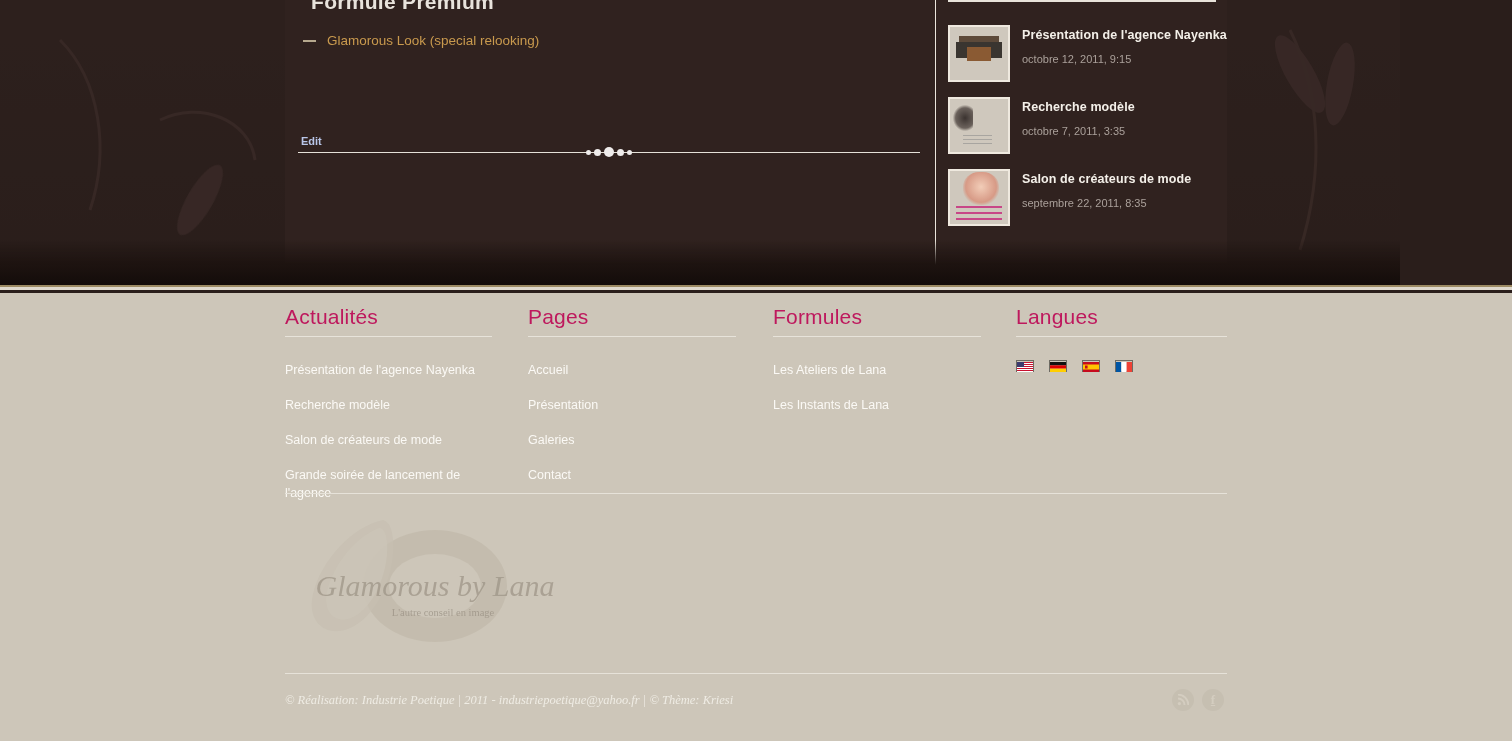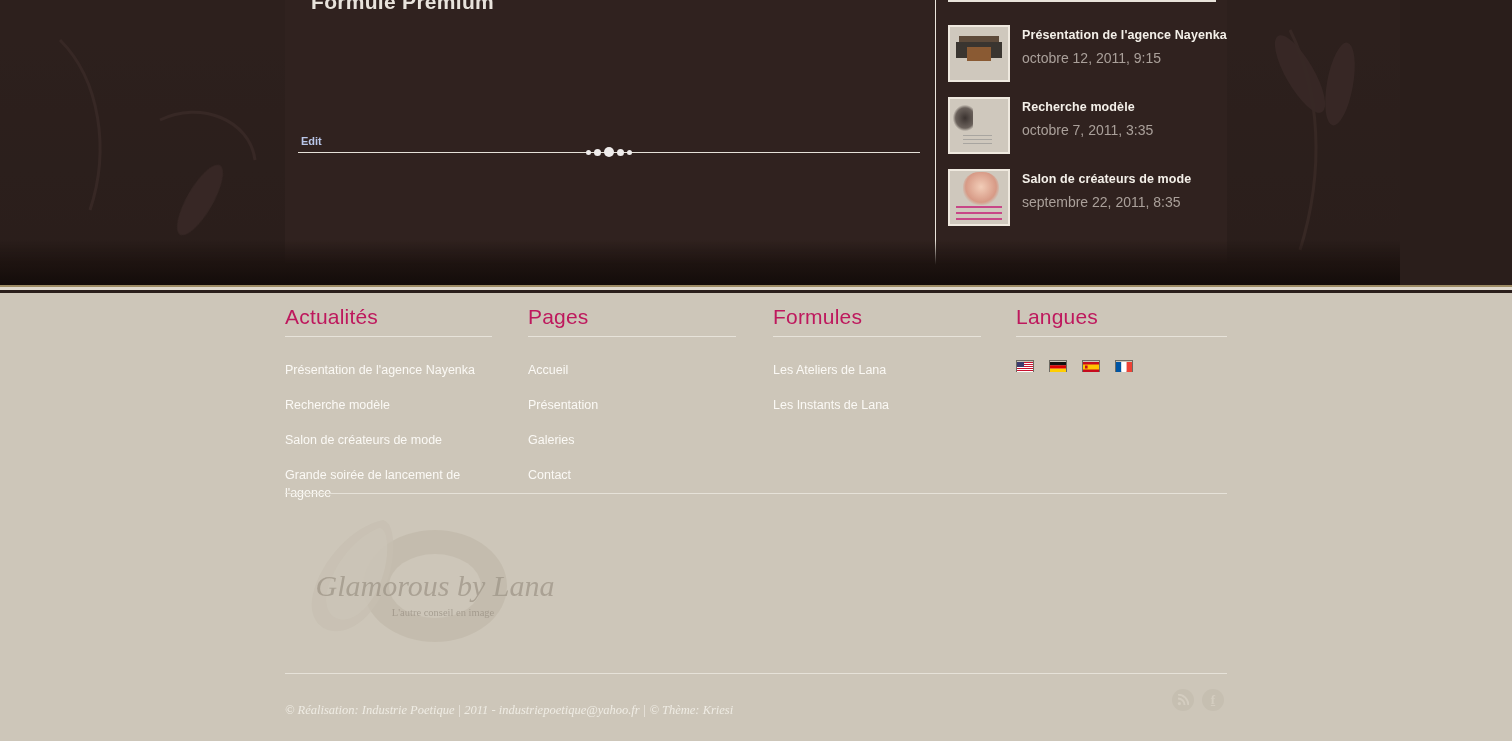--- a/index.html
+++ b/index.html
@@ -84,21 +84,21 @@
   .post { position:absolute; left:948px; display:flex; gap:12px; }
   .post .thumb {
     width:62px; height:57px; border:2px solid #efe9df; flex:0 0 auto;
     background:#cfc8bd; overflow:hidden; position:relative;
   }
   .post .meta { padding-top:3px; }
   .post .ptitle {
     display:block; color:#f4f0e9; font-size:12.5px; font-weight:bold;
     text-decoration:none; letter-spacing:.1px; margin-bottom:7px;
   }
-  .post .pdate { color:#aaa09a; font-size:14px;text-align:center; }
+  .post .pdate { color:#aaa09a; font-size:11px;text-align:center; }
 
   
   .th-shop { background:linear-gradient(to bottom,#cfd3d6 0%,#b9bcbd 45%,#9fa3a4 60%,#c8cbcc 100%); }
   .th-shop::before {
     content:""; position:absolute; left:10%; top:28%; width:80%; height:30%;
     background:#3a3530; box-shadow:0 -9px 0 -3px #5d4a3a;
   }
   .th-shop::after {
     content:""; position:absolute; left:30%; top:38%; width:40%; height:26%;
     background:#8a5a33;
@@ -158,21 +158,21 @@
     text-align:justify;
   }
 
   #footer-rule2 {
     position:absolute; left:285px; top:380px; width:942px; height:1px;
     background:#e6e2d9;
   }
   #copyright {
     position:absolute; left:285px; top:400px;
     font-family:"Liberation Serif", serif; font-style:italic;
-    font-size:12.5px; color:#efece4;margin-top:10px;
+    font-size:12.5px; color:#efece4;
   }
   #social {
     position:absolute; left:1172px; top:689px; display:flex; gap:8px;
   }
   .social-btn {
     width:22px; height:22px; border-radius:50%;
     background:#c6bfb1; display:flex; align-items:center; justify-content:center;
     color:#d4cdc0; font-size:13px; font-weight:bold;
     font-family:"Liberation Serif",serif;
   }
@@ -232,20 +232,24 @@
       <circle cx="350" cy="96" r="5"></circle>
       <circle cx="1045" cy="140" r="5"></circle>
     </g>
   </svg>
 
   <div id="content-strip"></div>
 
   <div class="slide-title">Formule Premium</div>
 
   <ul class="slide-list">
+    <li>
+      <span class="dash"></span>
+      <a href="#">Glamorous Look (special relooking)</a>
+    </li>
   </ul>
 
   <a id="edit-link" href="#">Edit</a>
   <div id="slider-rule"></div>
   <div id="slider-dots">
     <span class="dot d0"></span>
     <span class="dot d1"></span>
     <span class="dot d2"></span>
     <span class="dot d3"></span>
     <span class="dot d4"></span>

